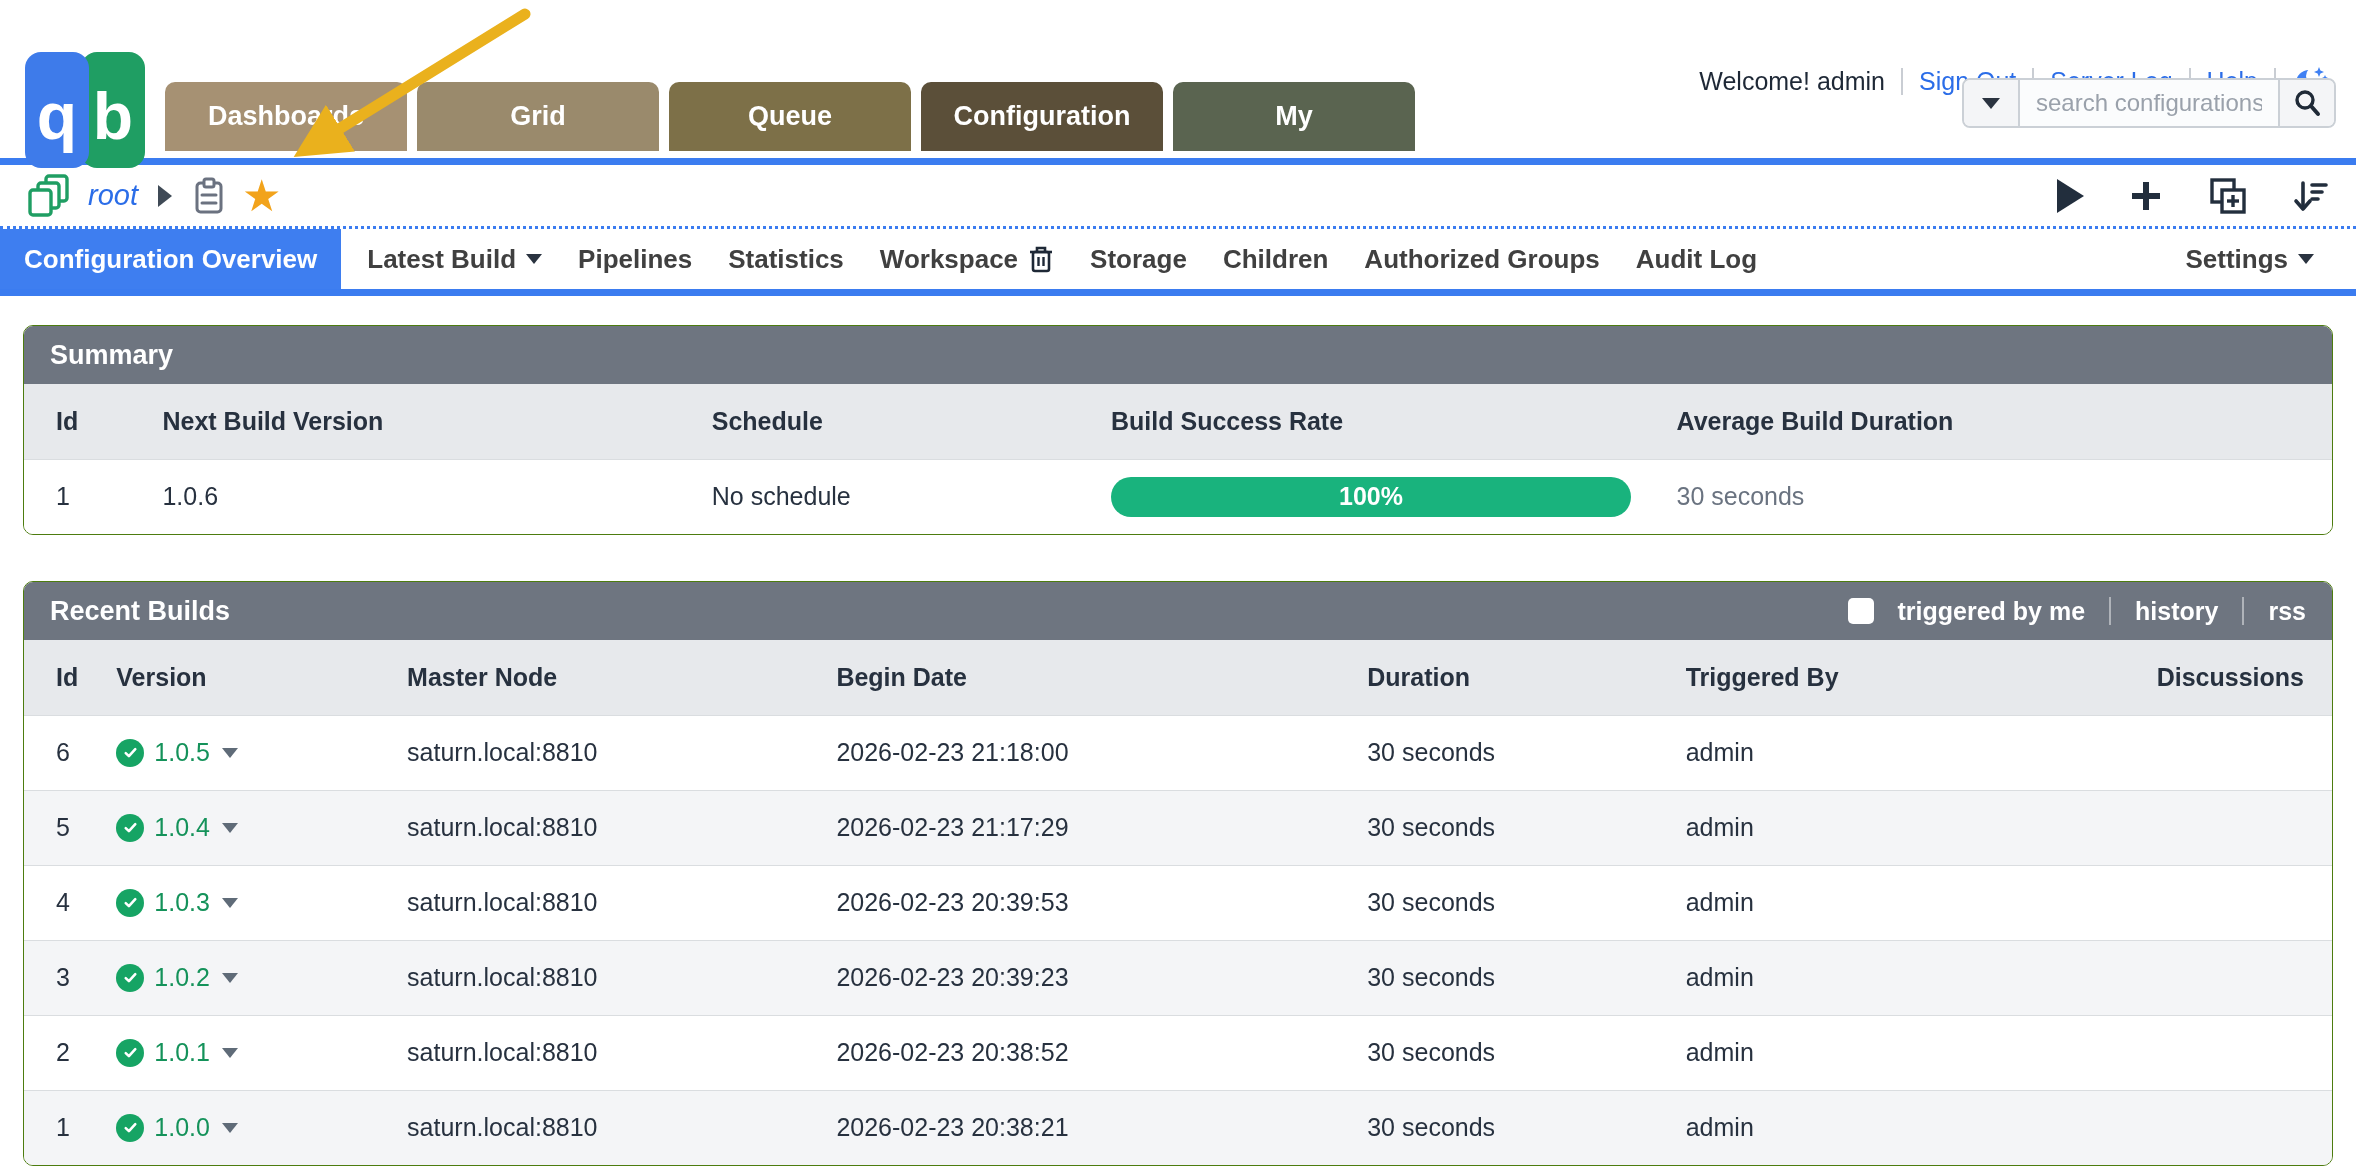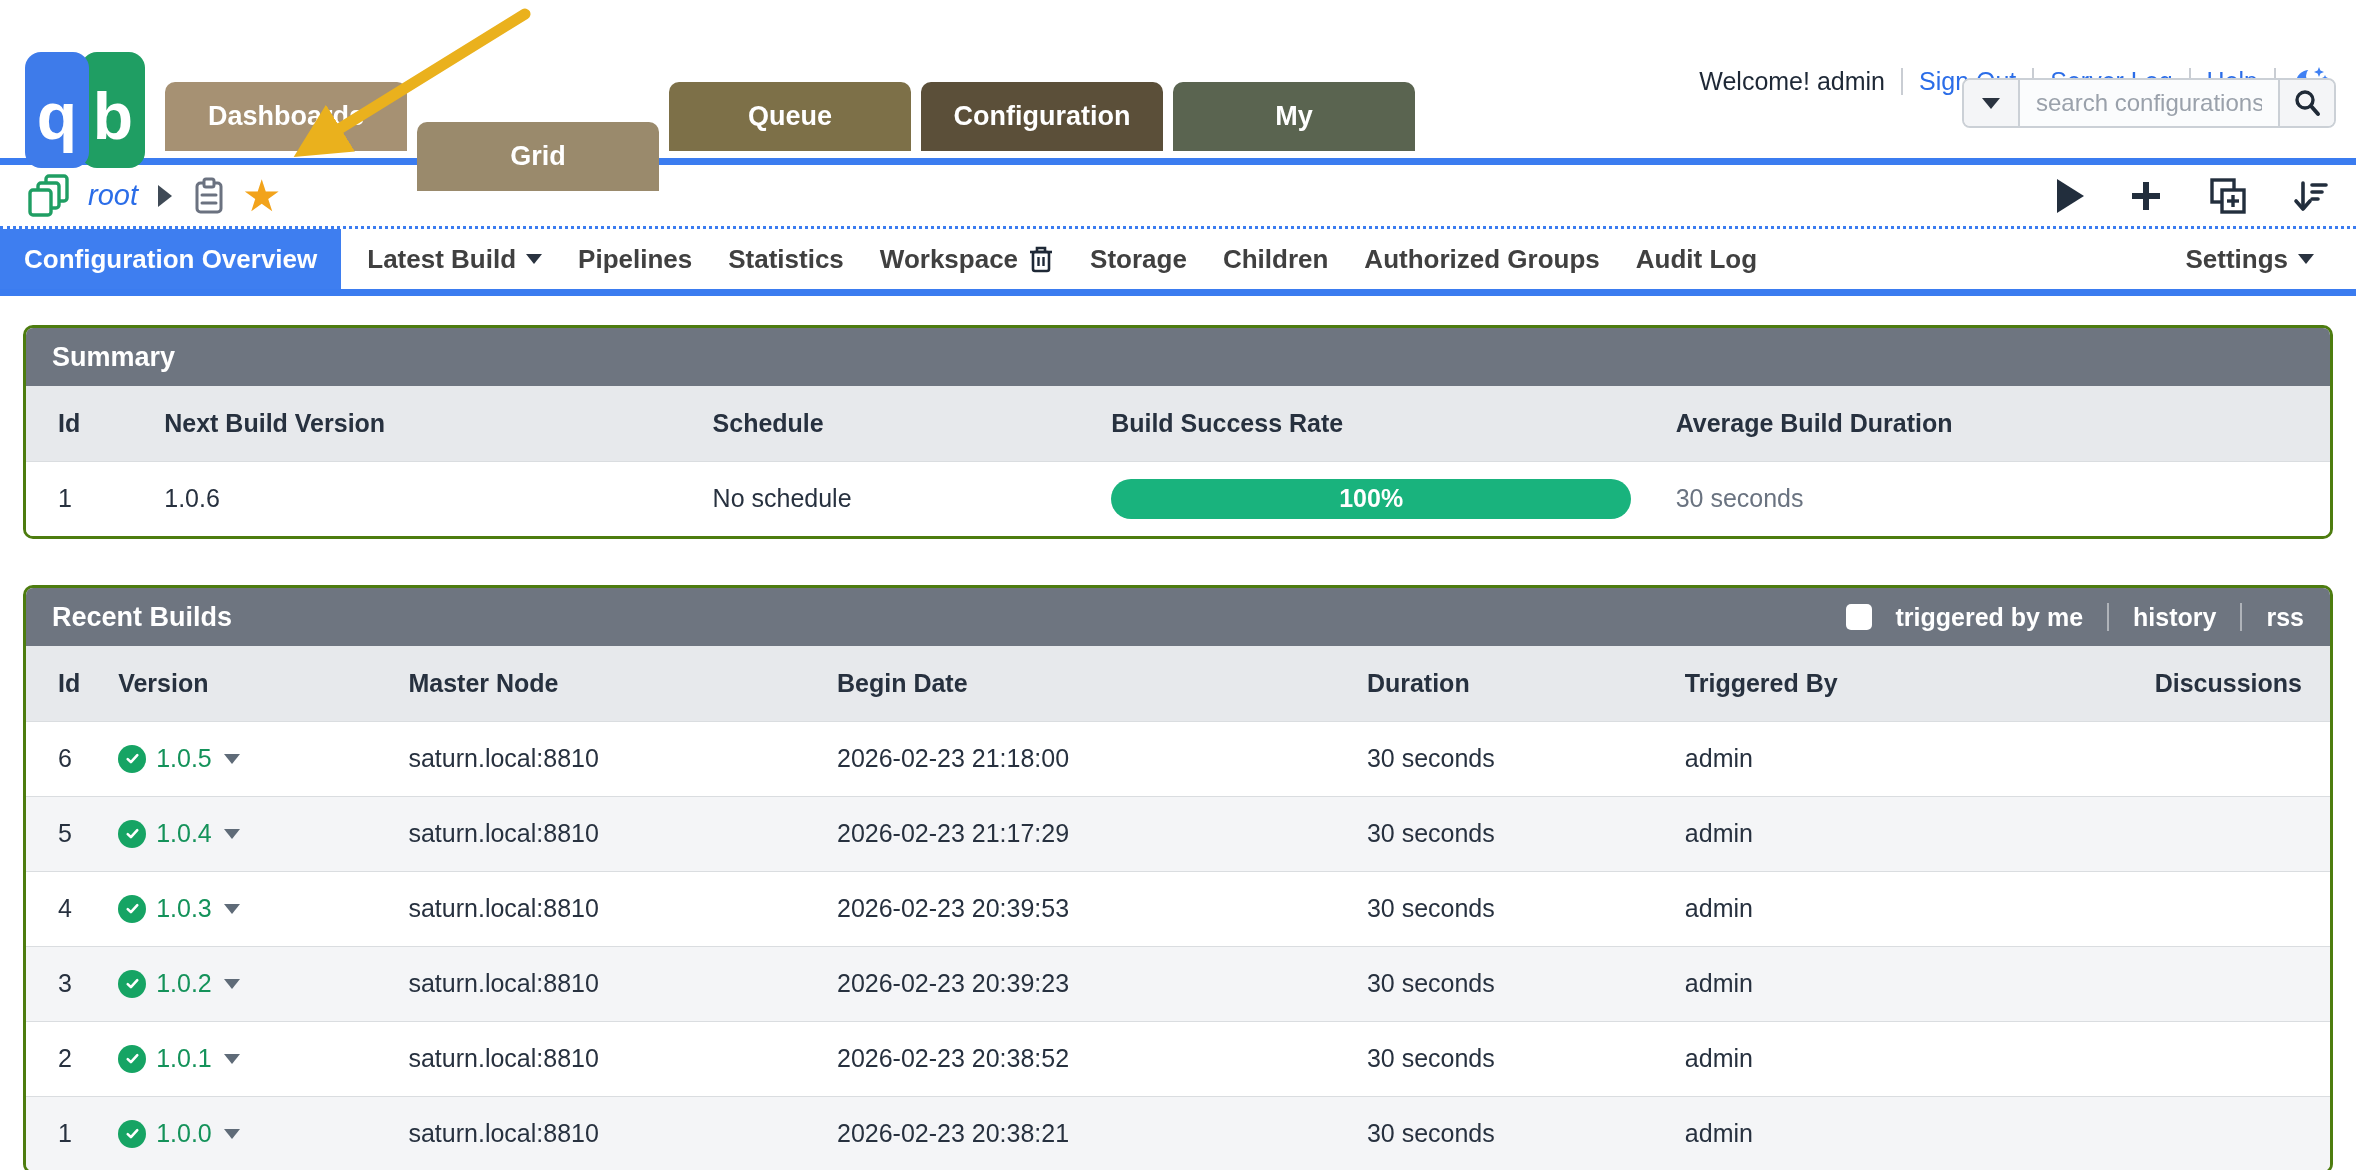--- a/index.html
+++ b/index.html
@@ -52,21 +52,21 @@
   
   .tabs-row { height:60px; display:flex; align-items:stretch; padding-right:24px; }
   .tab { display:flex; align-items:center; gap:10px; padding:0 18px; font-size:26px; font-weight:700;
     color:#404040; cursor:pointer; white-space:nowrap; }
   .tab.active { background:#3e7ef0; color:#fff; padding:0 24px; margin-right:8px; }
   .tab .dd { width:0; height:0; border-left:8px solid transparent; border-right:8px solid transparent; border-top:10px solid #2a3340; }
   .tab-spacer { flex:1; }
 
   
   .content { padding:0 23px; }
-  .panel { border:3px solid #4d7c0f; border-radius:10px; overflow:hidden; background:#fff; }
+  .panel { border:1px solid #4d7c0f; border-radius:10px; overflow:hidden; background:#fff; }
   .panel-head { background:#6e7580; color:#fff; height:58px; display:flex; align-items:center;
     justify-content:space-between; padding:0 26px; }
   .panel-title { font-size:27px; font-weight:700; }
   .panel-head-right { display:flex; align-items:center; gap:24px; font-size:25px; font-weight:600; }
   .panel-head-right .hsep { width:2px; height:28px; background:rgba(255,255,255,0.45); }
   .checkbox { width:26px; height:26px; background:#fff; border-radius:5px; display:inline-block; cursor:pointer; }
   .head-link { color:#fff; cursor:pointer; }
 
   table { width:100%; border-collapse:collapse; table-layout:fixed; font-size:25px; color:#27313f; }
   thead tr { background:#e7e9ec; }
@@ -120,21 +120,21 @@
     <div class="sq b">
         <span>b</span>
       </div>
     <div class="sq q">
         <span>q</span>
       </div>
   </div>
 
   <div class="nav-row">
     <button class="nav-btn" style="background: rgb(166, 145, 115);">Dashboards</button>
-    <button class="nav-btn" style="background: rgb(154, 138, 108); margin-top: 40px;">Grid</button>
+    <button class="nav-btn" style="background: rgb(154, 138, 108);">Grid</button>
     <button class="nav-btn" style="background: rgb(125, 112, 72);">Queue</button>
     <button class="nav-btn" style="background: rgb(91, 79, 57);">Configuration</button>
     <button class="nav-btn" style="background: rgb(90, 100, 80);">My</button>
   </div>
 
   <div class="search-box">
     <div class="search-dd">
         <span class="caret"></span>
       </div>
     <input class="search-input" type="text" placeholder="search configurations" style="">

